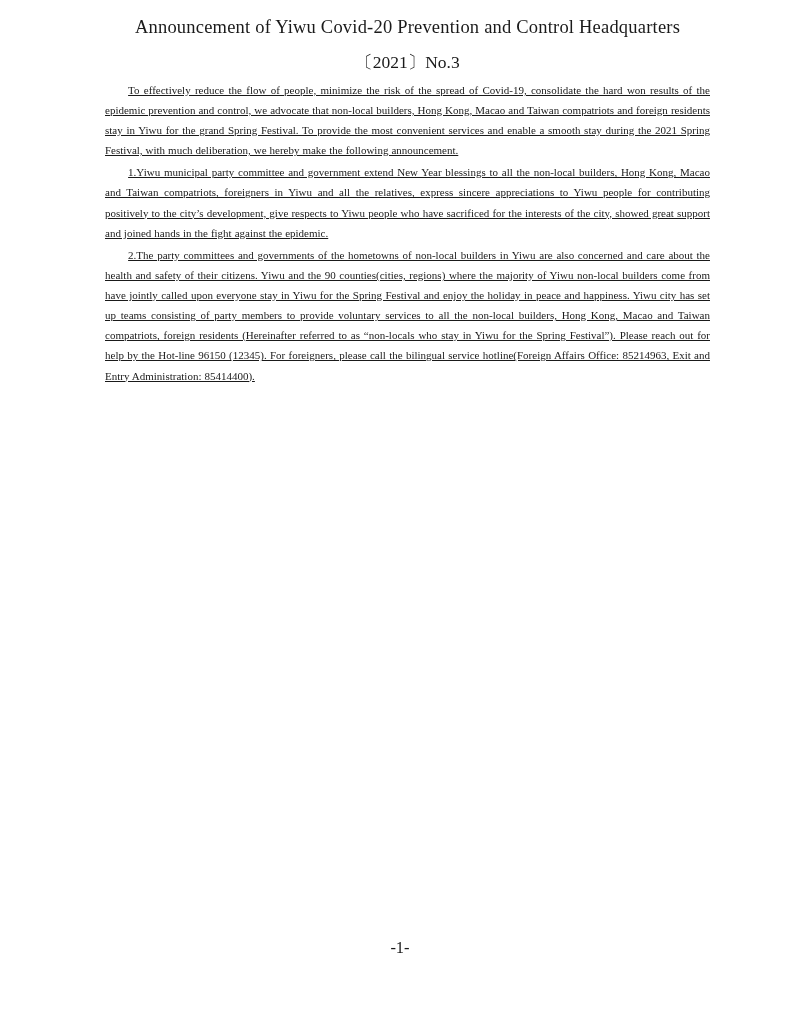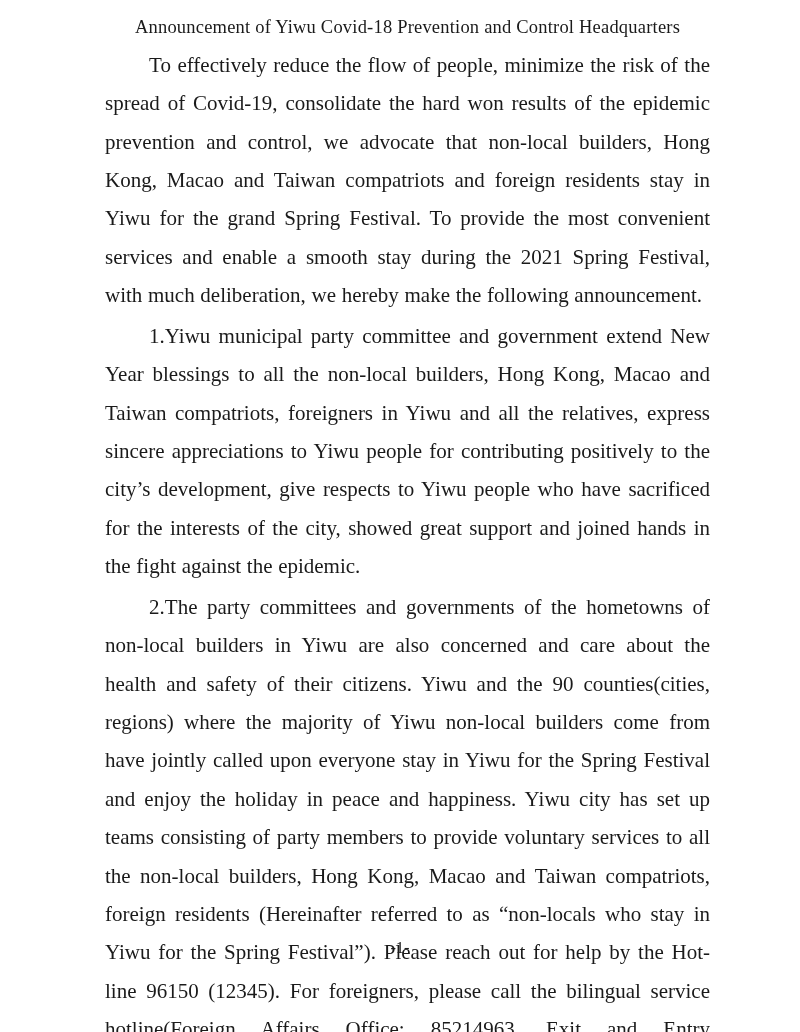--- a/index.html
+++ b/index.html
@@ -38,47 +38,49 @@
     margin: 6px 0 0 0;
     font-weight: normal;
   }
   .doc-date {
     text-align: right;
     font-size: 17.5px;
     margin: 10px 0 0 0;
     padding-right: 2px;
   }
   .para {
-    font-size: 21px;
+    font-size: 11px;
     line-height: 1.83;
     text-align: justify;
     text-justify: inter-word;
     margin: 2px 0 0 0;
     text-indent: 2.1em;
     word-spacing: 0.02em;
+    text-decoration: underline;
   }
   .para:first-of-type {
     margin-top: 4px;
   }
   .page-number {
     position: absolute;
     left: 0;
     right: 0;
     bottom: 74px;
     text-align: center;
     font-size: 16.5px;
   }
 </style>
 </head>
 <body>
 
 <div class="page">
 
-  <h1 class="doc-title">Announcement of Yiwu Covid-18 Prevention and Control Headquarters</h1>
+  <h1 class="doc-title">Announcement of Yiwu Covid-20 Prevention and Control Headquarters</h1>
 
+  <div class="doc-subtitle">〔2021〕No.3</div>
 
 
   <p class="para">To effectively reduce the flow of people, minimize the risk of the spread of Covid-19, consolidate the hard won results of the epidemic prevention and control, we advocate that non-local builders, Hong Kong, Macao and Taiwan compatriots and foreign residents stay in Yiwu for the grand Spring Festival. To provide the most convenient services and enable a smooth stay during the 2021 Spring Festival, with much deliberation, we hereby make the following announcement.</p>
 
   <p class="para">1.Yiwu municipal party committee and government extend New Year blessings to all the non-local builders, Hong Kong, Macao and Taiwan compatriots, foreigners in Yiwu and all the relatives, express sincere appreciations to Yiwu people for contributing positively to the city’s development, give respects to Yiwu people who have sacrificed for the interests of the city, showed great support and joined hands in the fight against the epidemic.</p>
 
   <p class="para">2.The party committees and governments of the hometowns of non-local builders in Yiwu are also concerned and care about the health and safety of their citizens. Yiwu and the 90 counties(cities, regions) where the majority of Yiwu non-local builders come from have jointly called upon everyone stay in Yiwu for the Spring Festival and enjoy the holiday in peace and happiness. Yiwu city has set up teams consisting of party members to provide voluntary services to all the non-local builders, Hong Kong, Macao and Taiwan compatriots, foreign residents (Hereinafter referred to as “non-locals who stay in Yiwu for the Spring Festival”). Please reach out for help by the Hot-line 96150 (12345). For foreigners, please call the bilingual service hotline(Foreign Affairs Office: 85214963, Exit and Entry Administration: 85414400).</p>
 
   <div class="page-number">-1-</div>
 

